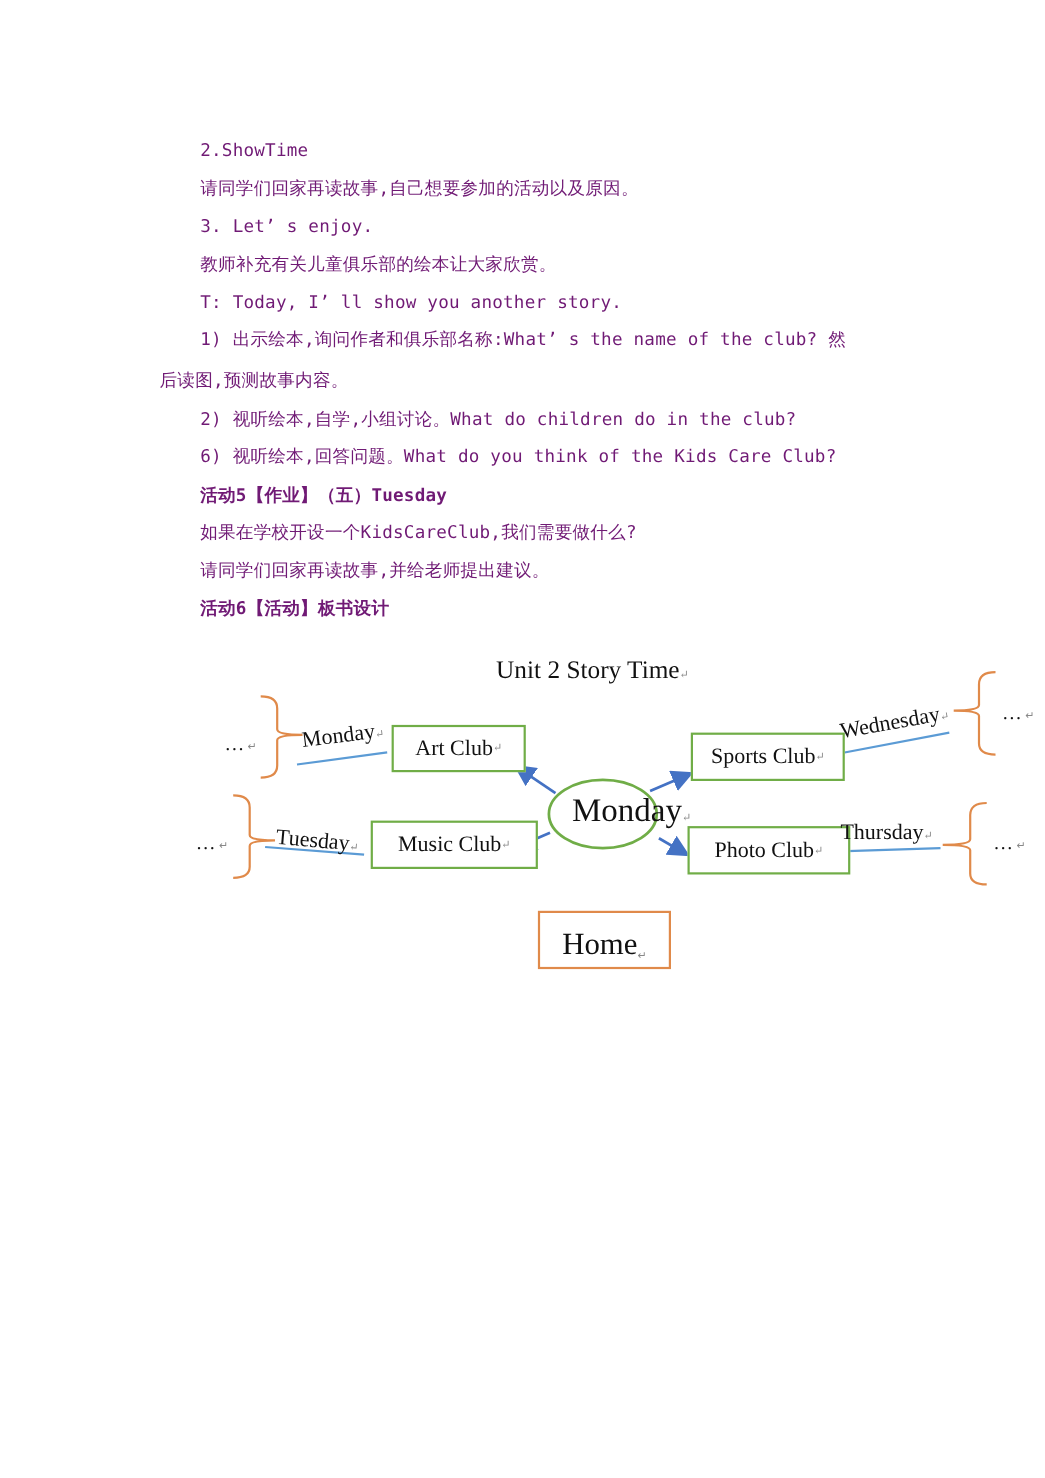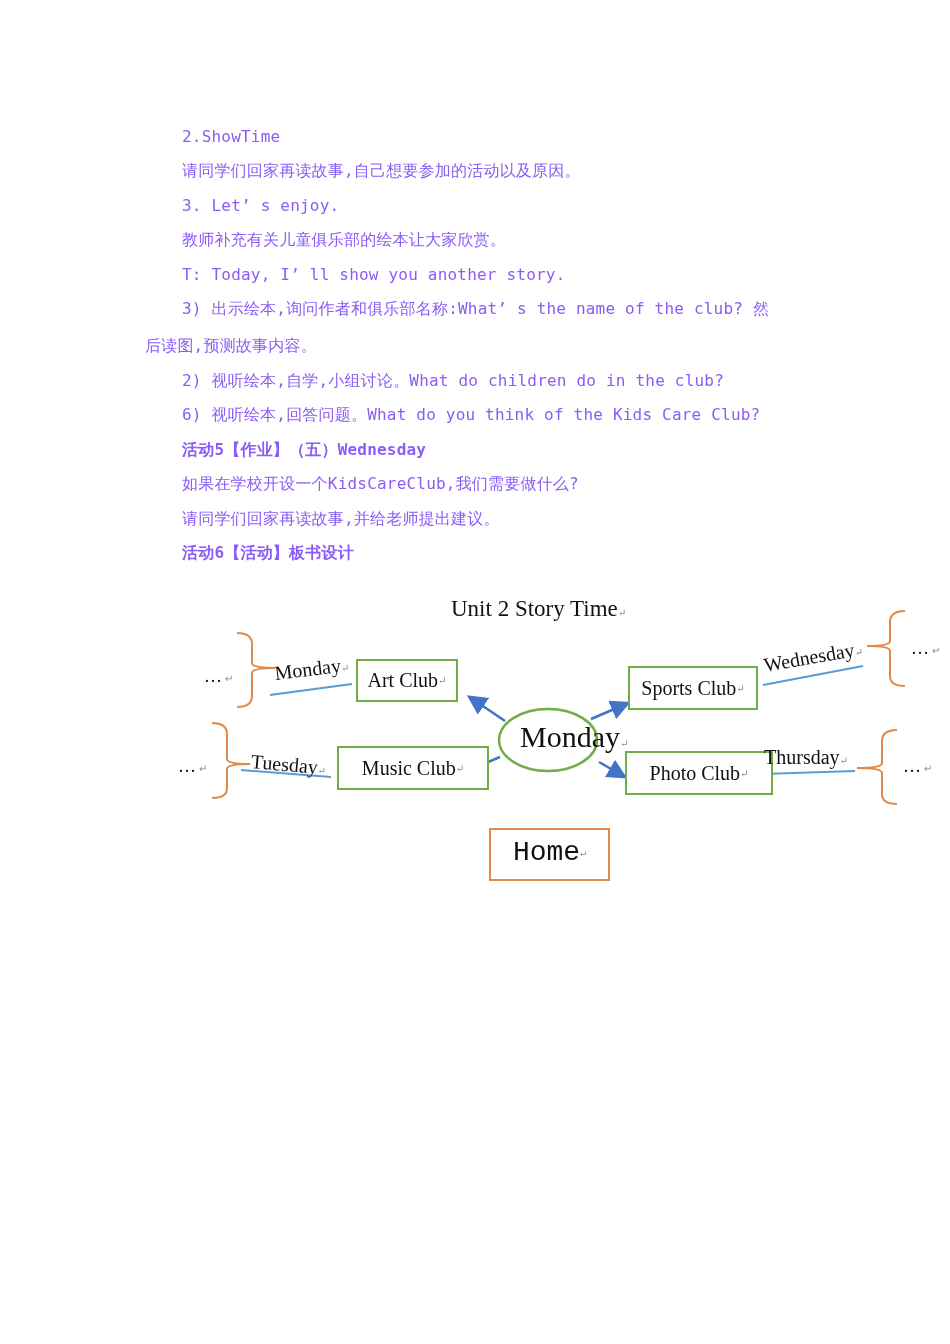--- a/index.html
+++ b/index.html
@@ -1,52 +1,52 @@
 <!DOCTYPE html>
 <html><head>
 <meta charset="utf-8">
 <style>
   html, body { margin: 0; padding: 0; background: #ffffff; }
   body { width: 950px; height: 1344px; position: relative; overflow: hidden; }
   .line {
     position: absolute; left: 182px;
     font-family: "DejaVu Sans Mono", "Liberation Mono", monospace;
-    font-size: 16px; color: #8b5cf6; white-space: nowrap; letter-spacing: 0.2px;
+    font-size: 16px; color: #701a75; white-space: nowrap; letter-spacing: 0.2px;
   }
   .line.bold { font-weight: bold; }
   .line.noindent { left: 145px; }
   .diagram { position: absolute; left: 0; top: 580px; width: 950px; height: 330px; }
   .serif { font-family: "Liberation Serif", "DejaVu Serif", serif; color: #111; position: absolute; white-space: nowrap; }
   .club-box {
     position: absolute; border: 2.5px solid #70ad47; background: #fff;
     font-family: "Liberation Serif", "DejaVu Serif", serif; font-size: 20px; color: #111;
     display: flex; align-items: center; justify-content: center; box-sizing: border-box;
   }
   .home-box {
     position: absolute; border: 2.5px solid #e08a4a; background: #fff;
-    font-family: Liberation Mono, monospace; font-size: 28px; color: #111;
-    display: flex; align-items: center; justify-content: center; box-sizing: border-box; padding-bottom: 4px;
+    font-family: Liberation Serif, serif; font-size: 28px; color: #111;
+    display: flex; align-items: flex-end; justify-content: center; box-sizing: border-box; padding-bottom: 4px;
   }
   .ellipsis { position: absolute; font-family: "Liberation Serif", serif; font-size: 18px; color: #111; letter-spacing: 3px; }
   .pm { font-size: 10px; color: #888; }
 </style>
 </head>
 <body>
 
 <div>
   <div class="line" style="top:127px">2.ShowTime</div>
   <div class="line" style="top:161px">请同学们回家再读故事,自己想要参加的活动以及原因。</div>
   <div class="line" style="top:196px">3. Let’ s enjoy.</div>
   <div class="line" style="top:230px">教师补充有关儿童俱乐部的绘本让大家欣赏。</div>
   <div class="line" style="top:265px">T: Today, I’ ll show you another story.</div>
-  <div class="line" style="top:299px">3) 出示绘本,询问作者和俱乐部名称:What’ s the name of the club? 然</div>
+  <div class="line" style="top:299px">1) 出示绘本,询问作者和俱乐部名称:What’ s the name of the club? 然</div>
   <div class="line noindent" style="top:336px">后读图,预测故事内容。</div>
   <div class="line" style="top:371px">2) 视听绘本,自学,小组讨论。What do children do in the club?</div>
   <div class="line" style="top:405px">6) 视听绘本,回答问题。What do you think of the Kids Care Club?</div>
-  <div class="line bold" style="top:440px">活动5【作业】（五）Wednesday</div>
+  <div class="line bold" style="top:440px">活动5【作业】（五）Tuesday</div>
   <div class="line" style="top:474px">如果在学校开设一个KidsCareClub,我们需要做什么?</div>
   <div class="line" style="top:509px">请同学们回家再读故事,并给老师提出建议。</div>
   <div class="line bold" style="top:543px">活动6【活动】板书设计</div>
 </div>
 
 <div class="diagram">
   <svg width="950" height="330" style="position:absolute;left:0;top:0">
     <defs>
       <marker id="ah" markerWidth="8" markerHeight="8" refX="6" refY="4" orient="auto">
         <path d="M0,0 L8,4 L0,8 z" fill="#4472c4"></path>
@@ -69,29 +69,29 @@
     <path d="M212,143 Q227,143 227,154 L227,179 Q227,184 250,184 Q227,184 227,189 L227,208 Q227,218 212,218" fill="none" stroke="#e08a4a" stroke-width="2"></path>
 
     <path d="M905,31 Q890,31 890,42 L890,61 Q890,66 867,66 Q890,66 890,71 L890,96 Q890,106 905,106" fill="none" stroke="#e08a4a" stroke-width="2"></path>
     <path d="M897,150 Q882,150 882,161 L882,183 Q882,188 857,188 Q882,188 882,193 L882,214 Q882,224 897,224" fill="none" stroke="#e08a4a" stroke-width="2"></path>
   </svg>
 
   <div class="serif" style="left:451px;top:16px;font-size:23px"><span>Unit 2 Story Time</span><span class="pm">↵</span></div>
 
   <div class="serif" style="left:520px;top:140px;font-size:30px"><span>Monday</span><span class="pm">↵</span></div>
 
-  <div class="club-box" style="left:356px;top:79px;width:102px;height:43px">
+  <div class="club-box" style="left:356px;top:79px;width:122px;height:43px">
       <span>Art Club</span>
       <span class="pm">↵</span>
     </div>
   <div class="club-box" style="left:337px;top:166px;width:152px;height:44px">
       <span>Music Club</span>
       <span class="pm">↵</span>
     </div>
-  <div class="club-box" style="left:628px;top:86px;width:130px;height:44px">
+  <div class="club-box" style="left:628px;top:86px;width:140px;height:44px">
       <span>Sports Club</span>
       <span class="pm">↵</span>
     </div>
   <div class="club-box" style="left:625px;top:171px;width:148px;height:44px">
       <span>Photo Club</span>
       <span class="pm">↵</span>
     </div>
 
   <div class="serif" style="left:276px;top:82px;font-size:20px;transform:rotate(-7deg);transform-origin:left bottom"><span>Monday</span><span class="pm">↵</span></div>
   <div class="serif" style="left:250px;top:170px;font-size:20px;transform:rotate(5deg);transform-origin:left bottom"><span>Tuesday</span><span class="pm">↵</span></div>

